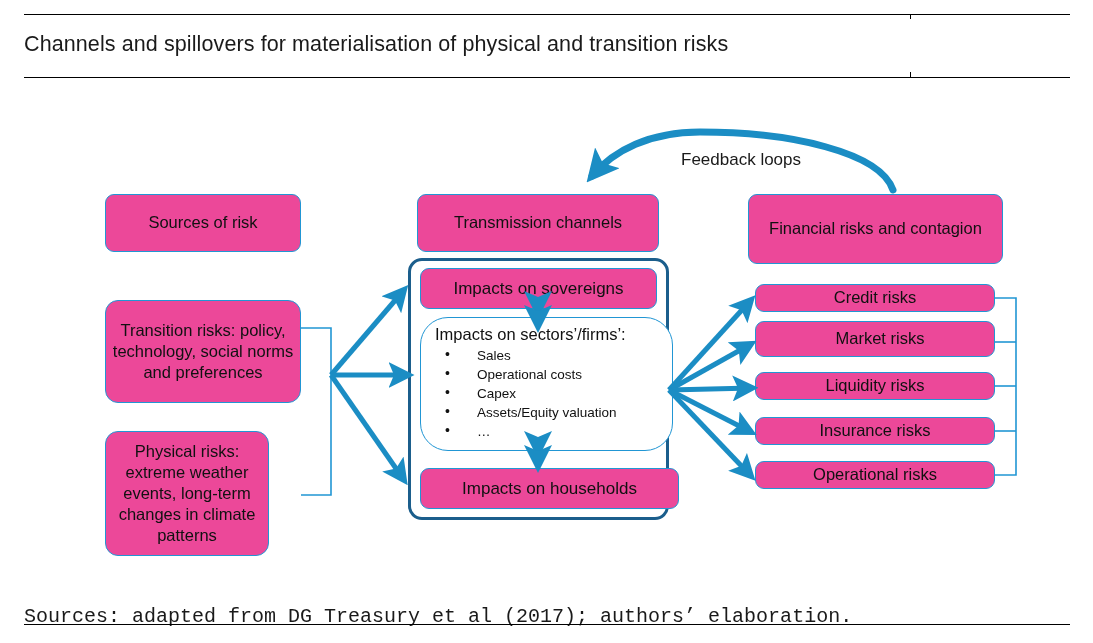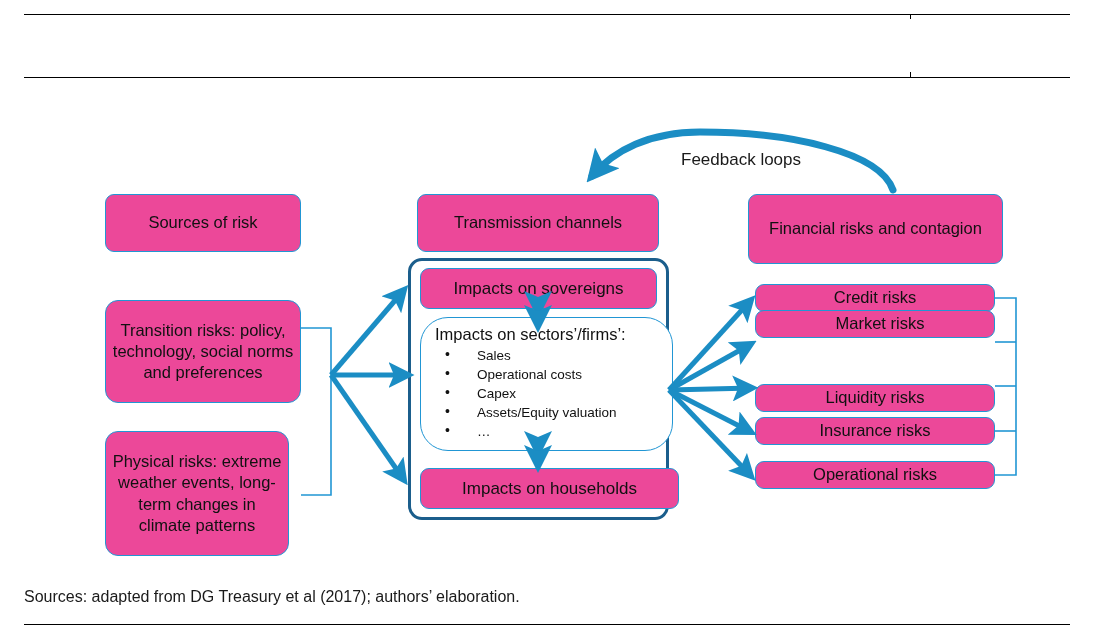--- a/index.html
+++ b/index.html
@@ -53,24 +53,25 @@
     position: absolute;
     left: 24px;
     top: 624px;
     width: 1046px;
     height: 0;
     border-top: 1.4px solid #000;
   }
   .source {
     position: absolute;
     left: 24px;
-    top: 588px;
-    font-size: 16px;
+    top: 605px;
+    font-size: 20px;
     color: #1a1a1a;
     white-space: nowrap;
+    font-family: Liberation Mono, monospace;
   }
 
   
   .box {
     position: absolute;
     box-sizing: border-box;
     border: 1.6px solid #2196d4;
     border-radius: 9px;
     background: #ec4899;
     display: flex;
@@ -151,26 +152,27 @@
 </head>
 <body>
 
 <div id="page">
 
   <div class="rule rule-top"></div>
   <div class="tick tick-top"></div>
   <div class="rule rule-bot"></div>
   <div class="tick tick-bot"></div>
 
+  <div class="title">Channels and spillovers for materialisation of physical and transition risks</div>
 
   <div class="box" style="left:105px; top:194px; width:196px; height:58px;">Sources of risk</div>
 
   <div class="box tall" style="left:105px; top:277px; width:196px; height:103px;margin-top:23px;">Transition risks: policy, technology, social norms and preferences</div>
 
-  <div class="box tall" style="left:105px; top:431px; width:184px; height:125px;">Physical risks: extreme weather events, long-term changes in climate patterns</div>
+  <div class="box tall" style="left:105px; top:431px; width:164px; height:125px;">Physical risks: extreme weather events, long-term changes in climate patterns</div>
 
   <div class="box" style="left:417px; top:194px; width:242px; height:58px;">Transmission channels</div>
 
   <div class="group-frame" style="left:408px; top:258px; width:261px; height:262px;"></div>
 
   <div class="box" style="left:420px; top:268px; width:237px; height:41px; font-size:17px;">Impacts on sovereigns</div>
 
   <div class="listbox" style="left:420px; top:317px; width:253px; height:134px;border-radius:28px;">
     <div class="lb-title">Impacts on sectors’/firms’:</div>
     <ul>
@@ -180,22 +182,22 @@
       <li>Assets/Equity valuation</li>
       <li>…</li>
     </ul>
   </div>
 
   <div class="box" style="left:420px; top:468px; width:259px; height:41px; font-size:17px;">Impacts on households</div>
 
   <div class="box" style="left:748px; top:194px; width:255px; height:70px;">Financial risks and contagion</div>
 
   <div class="box" style="left:755px; top:284px; width:240px; height:28px;">Credit risks</div>
-  <div class="box" style="left:755px; top:310px; width:240px; height:28px;padding-left:16px;">Market risks</div>
-  <div class="box" style="left:755px; top:384px; width:240px; height:28px;">Liquidity risks</div>
+  <div class="box" style="left:755px; top:321px; width:240px; height:36px;padding-left:16px;">Market risks</div>
+  <div class="box" style="left:755px; top:372px; width:240px; height:28px;">Liquidity risks</div>
   <div class="box" style="left:755px; top:417px; width:240px; height:28px;">Insurance risks</div>
   <div class="box" style="left:755px; top:461px; width:240px; height:28px;">Operational risks</div>
 
   <div class="fb-label">Feedback loops</div>
 
   <svg id="arrows" viewBox="0 0 1093 643">
     <defs>
       <marker id="ah" markerWidth="5.2" markerHeight="5.2" refX="3.9" refY="2.6" orient="auto" markerUnits="strokeWidth">
         <path d="M0,0 L5.2,2.6 L0,5.2 L1.1,2.6 z" fill="#1b8dc4"></path>
       </marker>

